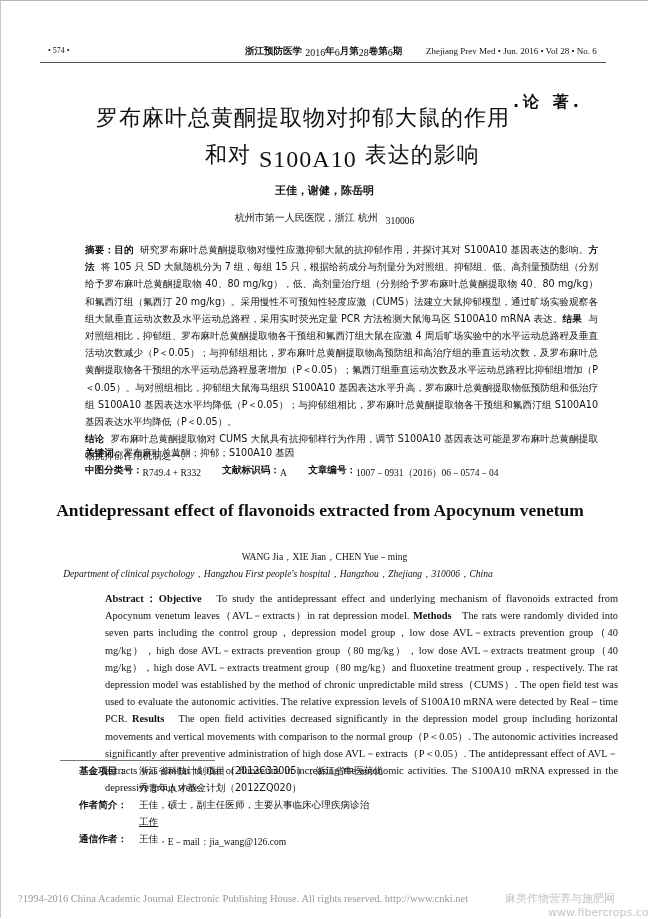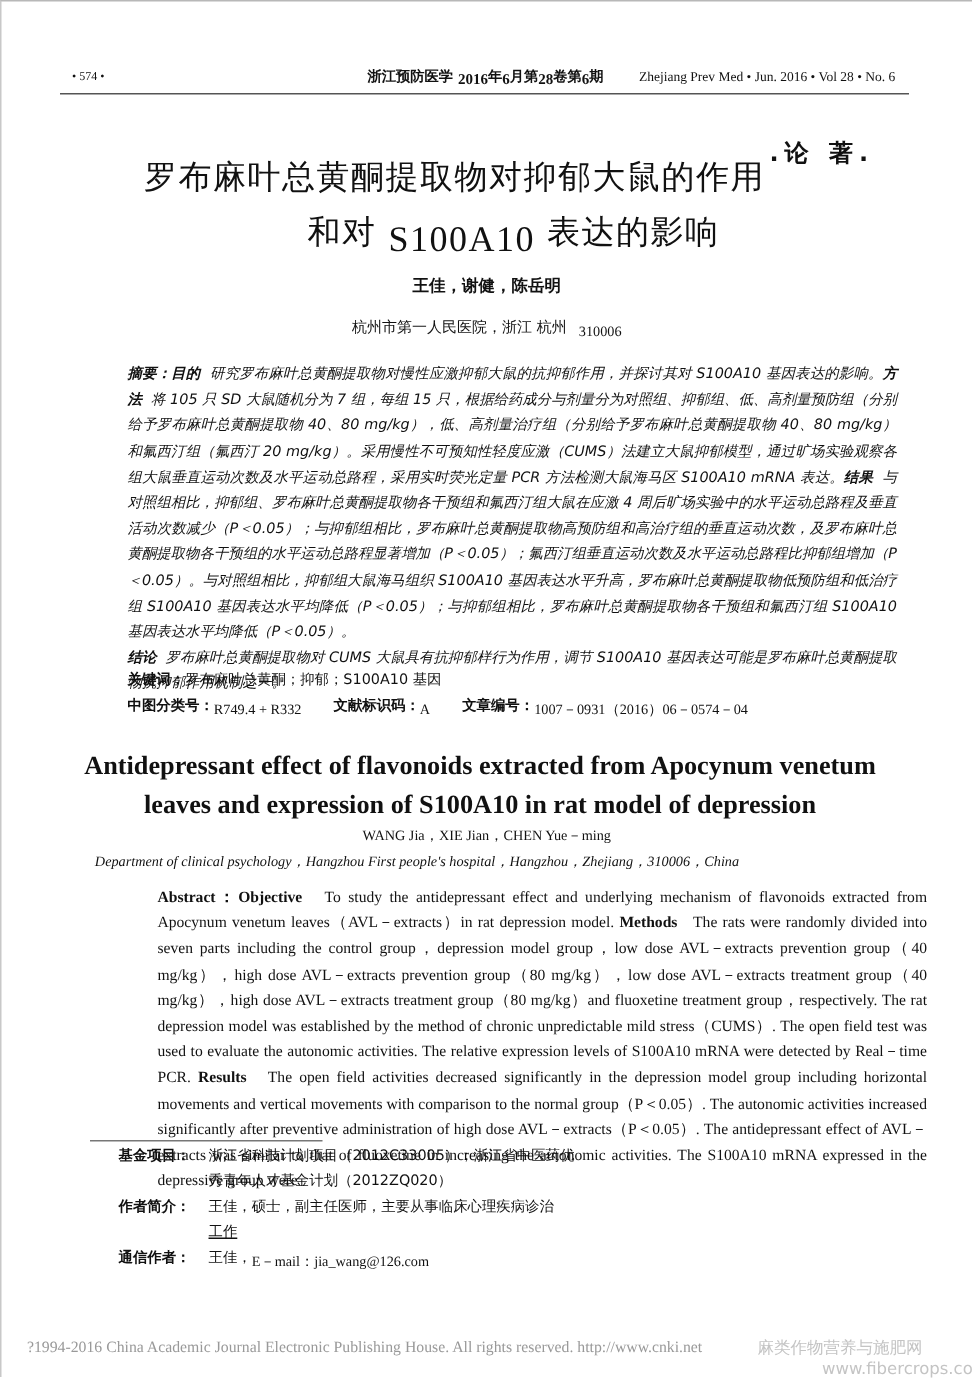--- a/index.html
+++ b/index.html
@@ -6,35 +6,35 @@
   body { width: 649px; height: 919px; position: relative; overflow: hidden;
          font-family: "DejaVu Sans", sans-serif; color: #111; }
   .frame { position: absolute; left: 0; top: 0; width: 647px; height: 917px;
            border-top: 1px solid #b8b8b8; border-left: 1px solid #c8c8c8; }
   .serif { font-family: "Liberation Serif", "DejaVu Serif", serif; }
   .abs { position: absolute; }
 
   
   .rh-page { left: 48px; top: 46px; font-size: 8px; }
   .rh-journal { left: 245px; top: 45px; font-size: 9.5px; font-weight: bold; white-space: nowrap; }
-  .rh-journal .n { font-family: "Liberation Serif", serif; font-weight: bold; font-size: 10px; position: relative; top: 2px; }
+  .rh-journal .n { font-family: "Liberation Serif", serif; font-weight: normal; font-size: 10px; position: relative; top: 2px; }
   .rh-en { left: 426px; top: 46px; font-size: 9px; white-space: nowrap; font-family: "Liberation Serif", serif; }
   .rh-rule { left: 40px; top: 62px; width: 566px; border-top: 1px solid #555; }
 
   .col-tag { left: 513px; top: 92px; font-size: 16px; font-weight: bold; letter-spacing: 4px; }
   .title-zh { left: 0; width: 649px; text-align: center; font-size: 22px; letter-spacing: 1px; }
   .t1 { top: 103px; left: 96px; width: auto; text-align: left; }
   .t2 { top: 140px; left: 205px; width: auto; text-align: left; }
   .t2 .sid { font-family: "Liberation Serif", serif; font-size: 24px; position: relative; top: 5px; }
 
   .authors { left: 0; width: 649px; text-align: center; top: 183px; font-size: 11px; font-weight: bold; }
   .affil { left: 0; width: 649px; text-align: center; top: 211px; font-size: 10px; }
   .affil .zip { font-family: "Liberation Serif", serif; font-size: 9.5px; position: relative; top: 3px; margin-left: 8px; }
 
-  .abstract-zh { left: 85px; top: 241px; width: 513px; font-size: 9.6px; line-height: 17.2px; text-align: justify; font-style: italic; }
+  .abstract-zh { left: 85px; top: 241px; width: 513px; font-size: 9.6px; line-height: 17.2px; text-align: justify; }
   .abstract-zh b { font-weight: bold; }
   .sub { font-family: "Liberation Serif", serif; font-size: 9.5px; position: relative; top: 3px; }
 
   .meta { left: 85px; font-size: 9.6px; white-space: nowrap; }
   .kw { top: 447px; }
   .cls { top: 464px; }
 
   .title-en { left: 0; width: 640px; text-align: center; font-family: "Liberation Serif", serif;
               font-weight: bold; font-size: 17.5px; line-height: 26px; top: 497px; }
   .authors-en { left: 0; width: 649px; text-align: center; top: 551px; font-size: 9.5px; font-family: Liberation Serif, serif; }
@@ -91,21 +91,20 @@
   <b>关键词：</b><span>罗布麻叶总黄酮；抑郁；S100A10 基因</span>
 </div>
 <div class="abs meta cls">
   <b>中图分类号：</b><span class="sub">R749.4 + R332</span>
   &nbsp;&nbsp;&nbsp;&nbsp;&nbsp;&nbsp;<b>文献标识码：</b><span class="sub">A</span>
   &nbsp;&nbsp;&nbsp;&nbsp;&nbsp;&nbsp;<b>文章编号：</b><span class="sub">1007－0931（2016）06－0574－04</span>
 </div>
 
 <div class="abs title-en">
   <div>Antidepressant effect of flavonoids extracted from Apocynum venetum</div>
-  <div>leaves and expression of S100A10 in rat model of depression</div>
 </div>
 <div class="abs authors-en">WANG Jia，XIE Jian，CHEN Yue－ming</div>
 <div class="abs affil-en">Department of clinical psychology，Hangzhou First people's hospital，Hangzhou，Zhejiang，310006，China</div>
 
 <div class="abs abstract-en">
   <b>Abstract：</b><b>Objective</b>&nbsp;&nbsp;&nbsp;<span>To study the antidepressant effect and underlying mechanism of flavonoids extracted from Apocynum venetum leaves（AVL－extracts）in rat depression model.</span>
   <b>Methods</b>&nbsp;&nbsp;&nbsp;<span>The rats were randomly divided into seven parts including the control group，depression model group，low dose AVL－extracts prevention group（40 mg/kg），high dose AVL－extracts prevention group（80 mg/kg），low dose AVL－extracts treatment group（40 mg/kg），high dose AVL－extracts treatment group（80 mg/kg）and fluoxetine treatment group，respectively. The rat depression model was established by the method of chronic unpredictable mild stress（CUMS）. The open field test was used to evaluate the autonomic activities. The relative expression levels of S100A10 mRNA were detected by Real－time PCR.</span>
   <b>Results</b>&nbsp;&nbsp;&nbsp;<span>The open field activities decreased significantly in the depression model group including horizontal movements and vertical movements with comparison to the normal group（P＜0.05）. The autonomic activities increased significantly after preventive administration of high dose AVL－extracts（P＜0.05）. The antidepressant effect of AVL－extracts was similar to that of fluoxetine in increasing the autonomic activities. The S100A10 mRNA expressed in the depressive group were</span>
 </div>
 

